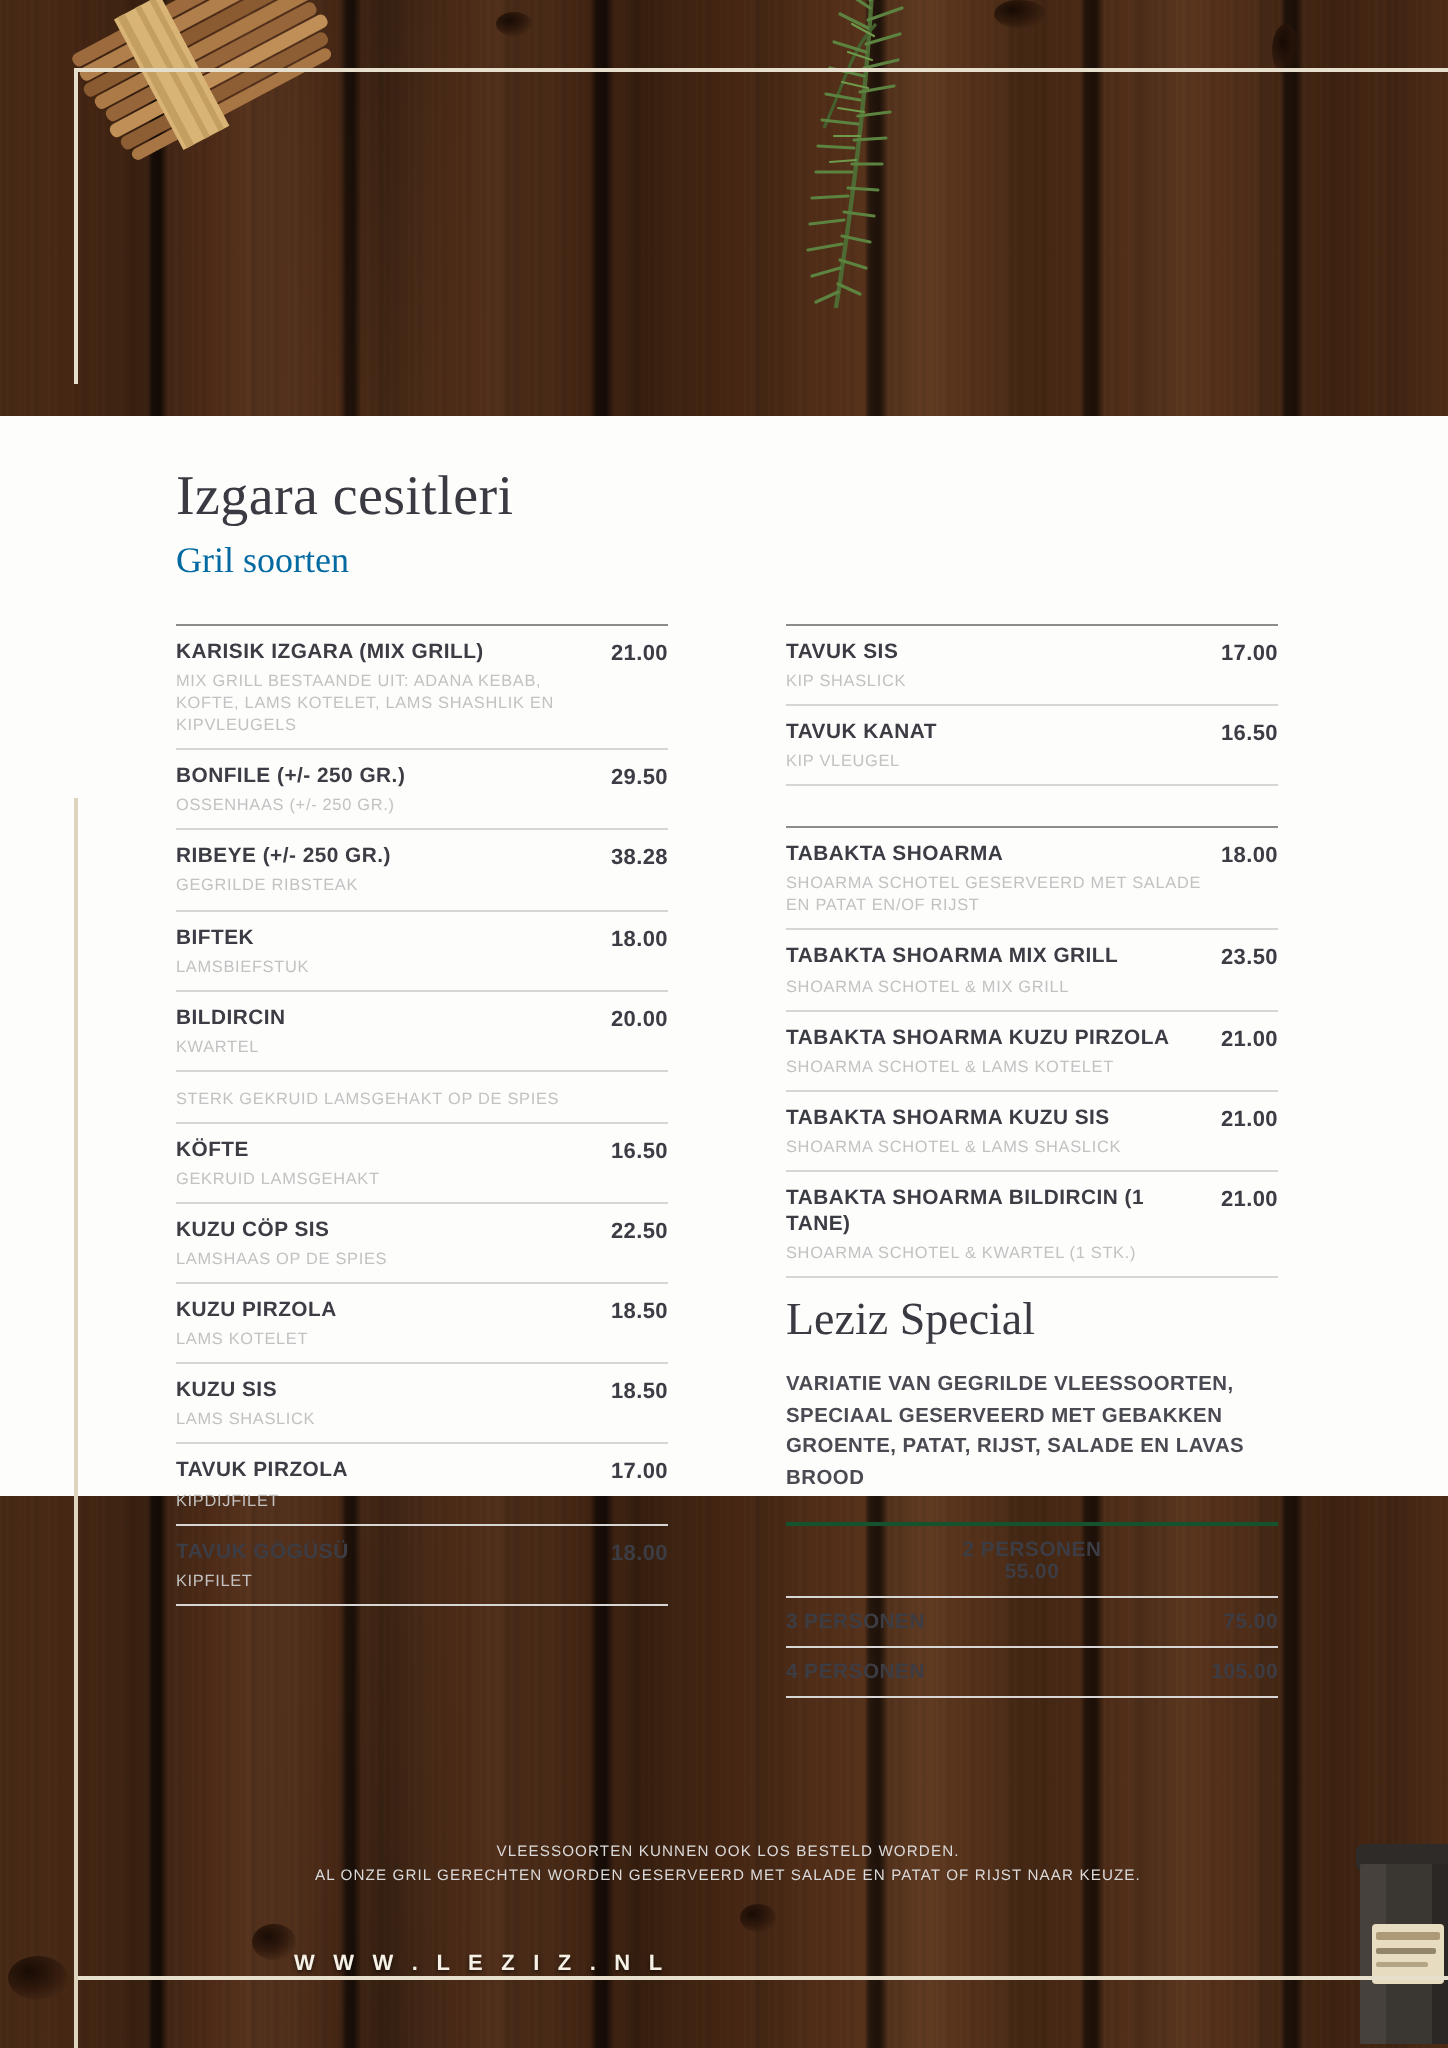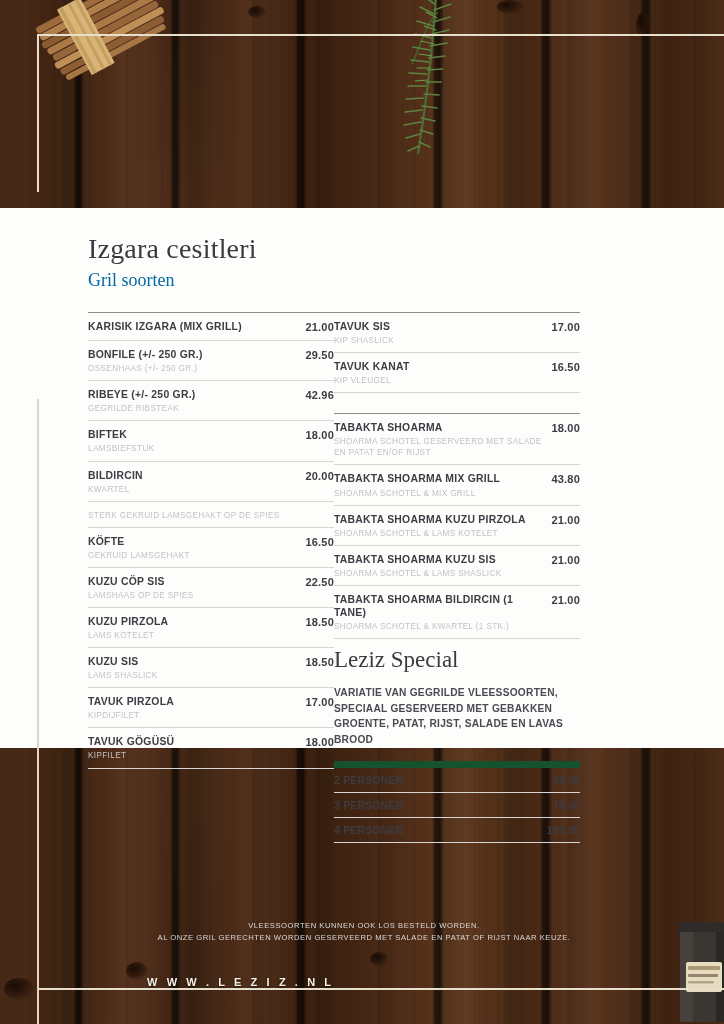--- a/index.html
+++ b/index.html
@@ -126,20 +126,21 @@
     margin-top: 5px;
     line-height: 1.2;
   }
 
   
   .columns {
     position: absolute;
     top: 104px; left: 0;
     width: 552px;
     display: flex;
+    gap: 59px;
   }
   .col { width: 246px; }
 
   
   .item {
     border-top: 1px solid #d8d6d4;
     padding: 7px 0 6px 0;
   }
   .item.first { border-top: 1px solid #8e8c8a; }
   .item.last-rule { border-bottom: 1px solid #d8d6d4; }
@@ -200,21 +201,21 @@
     text-transform: uppercase;
   }
   .special-rows { margin-top: 14px; }
   .special-row {
     border-top: 1px solid #d8d6d4;
     padding: 7px 0 6px 0;
     display: flex;
     justify-content: space-between;
     align-items: center;
   }
-  .special-row.first { border-top: 7px solid #14532d; }
+  .special-row.first { border-top: 2px solid #14532d; flex-direction: column; }
   .special-row.last-rule { border-bottom: 1px solid #d8d6d4; }
   .special-label, .special-price {
     font-size: 10.4px;
     font-weight: 700;
     color: #3c3c44;
     letter-spacing: 0.25px;
     text-transform: uppercase;
   }
 
   
@@ -361,34 +362,35 @@
 
     <div class="columns">
 
       <div class="col">
 
         <div class="item first">
           <div class="item-line">
             <span class="item-name">KARISIK IZGARA (MIX GRILL)</span>
             <span class="item-price">21.00</span>
           </div>
+          <div class="item-desc">MIX GRILL BESTAANDE UIT: ADANA KEBAB, KOFTE,  LAMS KOTELET, LAMS SHASHLIK EN KIPVLEUGELS</div>
         </div>
 
         <div class="item">
           <div class="item-line">
             <span class="item-name">BONFILE (+/- 250 GR.)</span>
             <span class="item-price">29.50</span>
           </div>
           <div class="item-desc">OSSENHAAS (+/- 250 GR.)</div>
         </div>
 
         <div class="item">
           <div class="item-line">
             <span class="item-name">RIBEYE (+/- 250 GR.)</span>
-            <span class="item-price">42.96</span>
+            <span class="item-price">38.28</span>
           </div>
           <div class="item-desc">GEGRILDE RIBSTEAK</div>
         </div>
 
         <div class="item">
           <div class="item-line">
             <span class="item-name">BIFTEK</span>
             <span class="item-price">18.00</span>
           </div>
           <div class="item-desc">LAMSBIEFSTUK</div>
@@ -480,21 +482,21 @@
           <div class="item-line">
             <span class="item-name">TABAKTA SHOARMA</span>
             <span class="item-price">18.00</span>
           </div>
           <div class="item-desc">SHOARMA SCHOTEL GESERVEERD MET SALADE EN PATAT EN/OF RIJST</div>
         </div>
 
         <div class="item">
           <div class="item-line">
             <span class="item-name">TABAKTA SHOARMA MIX GRILL</span>
-            <span class="item-price">43.80</span>
+            <span class="item-price">23.50</span>
           </div>
           <div class="item-desc">SHOARMA SCHOTEL  &amp; MIX GRILL</div>
         </div>
 
         <div class="item">
           <div class="item-line">
             <span class="item-name">TABAKTA SHOARMA KUZU PIRZOLA</span>
             <span class="item-price">21.00</span>
           </div>
           <div class="item-desc">SHOARMA SCHOTEL  &amp; LAMS KOTELET</div>

